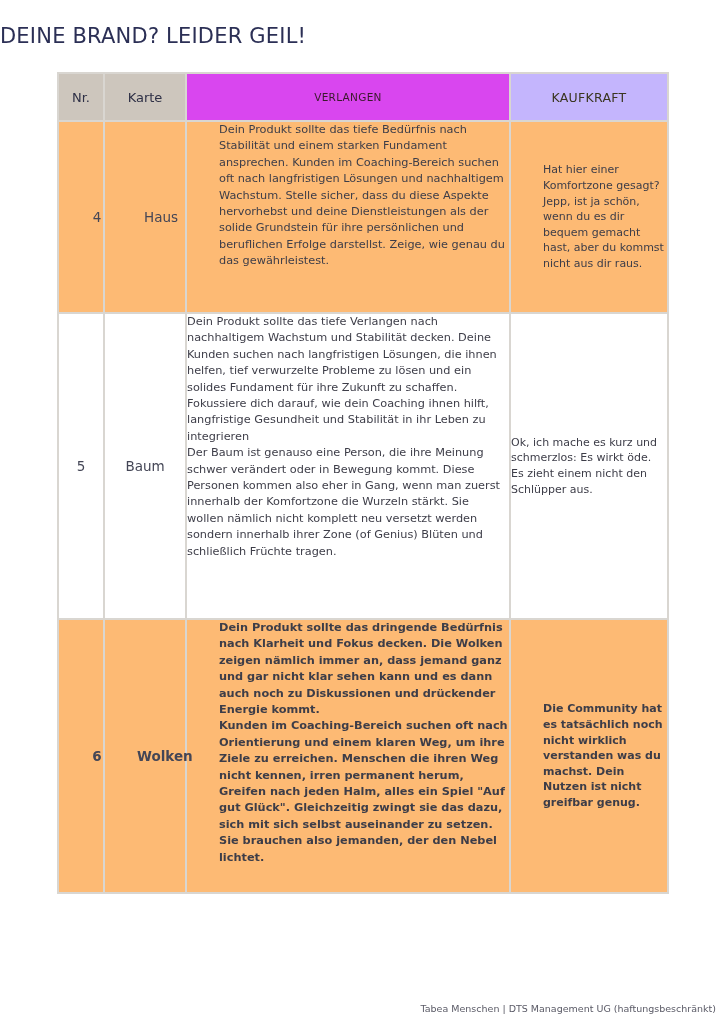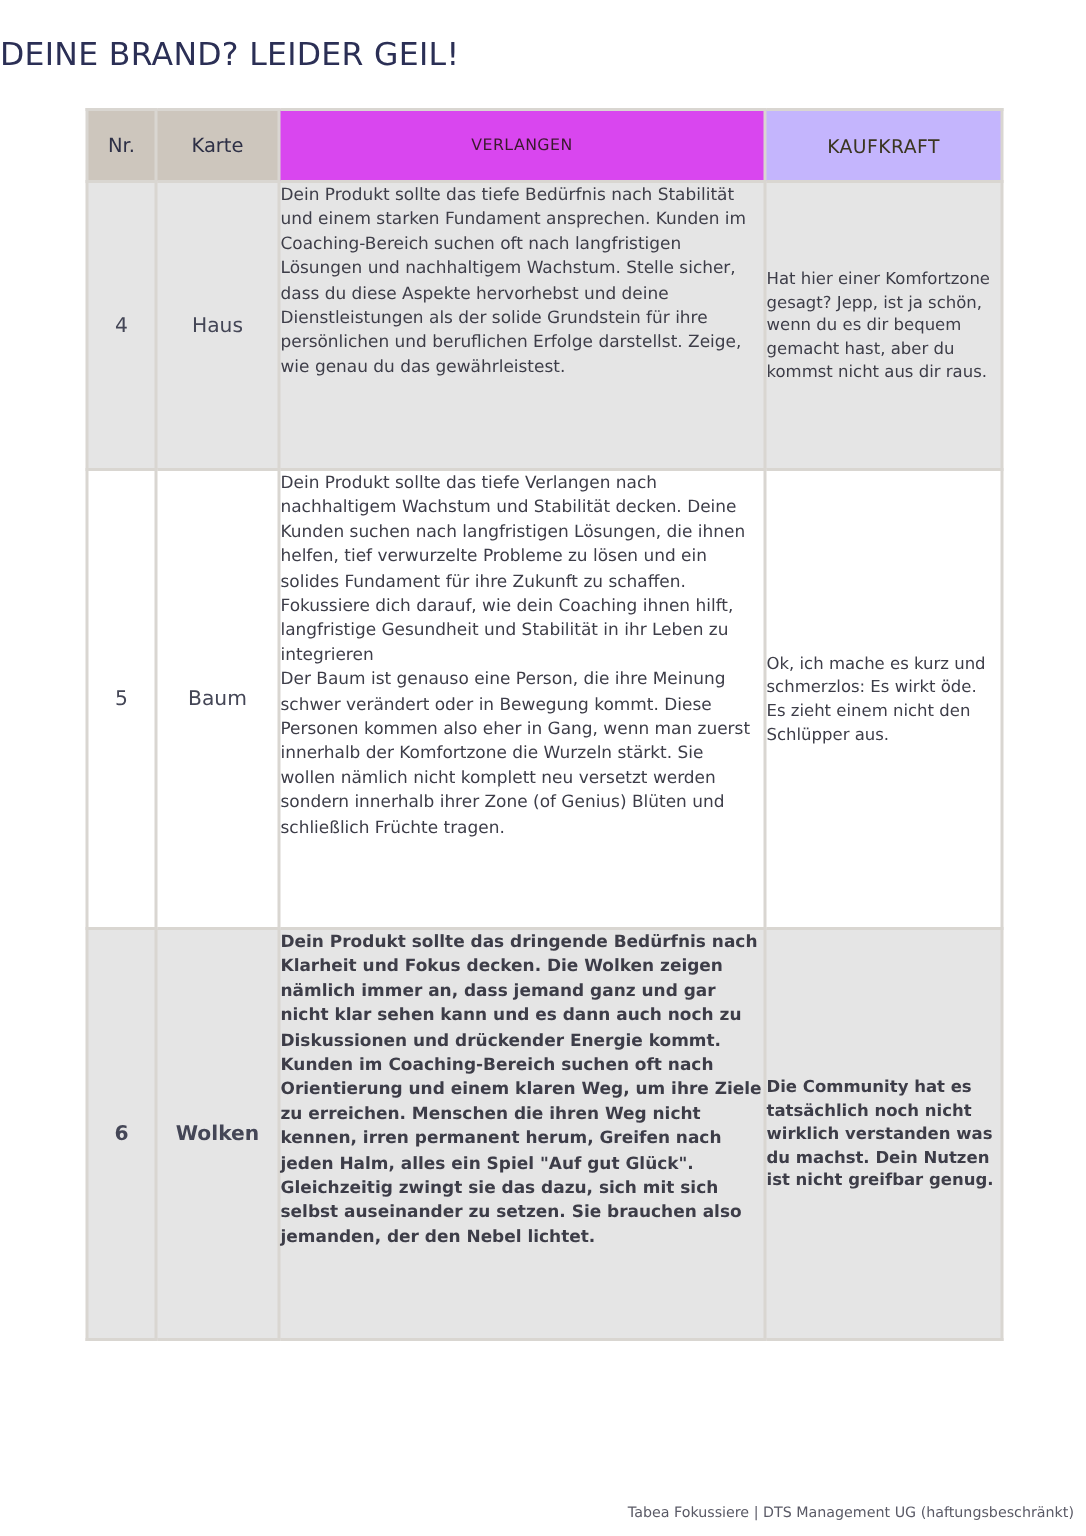--- a/index.html
+++ b/index.html
@@ -58,21 +58,21 @@
       color: #3a1a2c;
       font-size: 10.5px;
       letter-spacing: 0.3px;
     }
     th.col-kaufkraft {
       background: #c4b5fd;
       color: #3a3520;
       font-size: 12.5px;
       letter-spacing: 0.3px;
     }
-    tr.row-shaded td { background: #e5e5e5; }
+    tr.row-shaded td { background: #fdba74; padding-left: 32px; }
     tr.row-white td { background: #ffffff; }
     td.cell-nr, td.cell-karte {
       text-align: center;
       vertical-align: middle;
       font-size: 13.5px;
       color: #444656;
     }
     td.cell-verlangen {
       vertical-align: top;
       font-size: 11.3px;
@@ -137,13 +137,13 @@
     <tr class="r3 row-shaded">
       <td class="cell-nr">6</td>
       <td class="cell-karte">Wolken</td>
       <td class="cell-verlangen">Dein Produkt sollte das dringende Bedürfnis nach Klarheit und Fokus decken. Die Wolken zeigen nämlich immer an, dass jemand ganz und gar nicht klar sehen kann und es dann auch noch zu Diskussionen und drückender Energie kommt.
 Kunden im Coaching-Bereich suchen oft nach Orientierung und einem klaren Weg, um ihre Ziele zu erreichen. Menschen die ihren Weg nicht kennen, irren permanent herum, Greifen nach jeden Halm, alles ein Spiel "Auf gut Glück". Gleichzeitig zwingt sie das dazu, sich mit sich selbst auseinander zu setzen. Sie brauchen also jemanden, der den Nebel lichtet.</td>
       <td class="cell-kaufkraft">Die Community hat es tatsächlich noch nicht wirklich verstanden was du machst. Dein Nutzen ist nicht greifbar genug.</td>
     </tr>
   </tbody>
 </table>
 
-<div class="footer">Tabea Fokussiere | DTS Management UG (haftungsbeschränkt)</div>
+<div class="footer">Tabea Menschen | DTS Management UG (haftungsbeschränkt)</div>
 
 </body></html>

